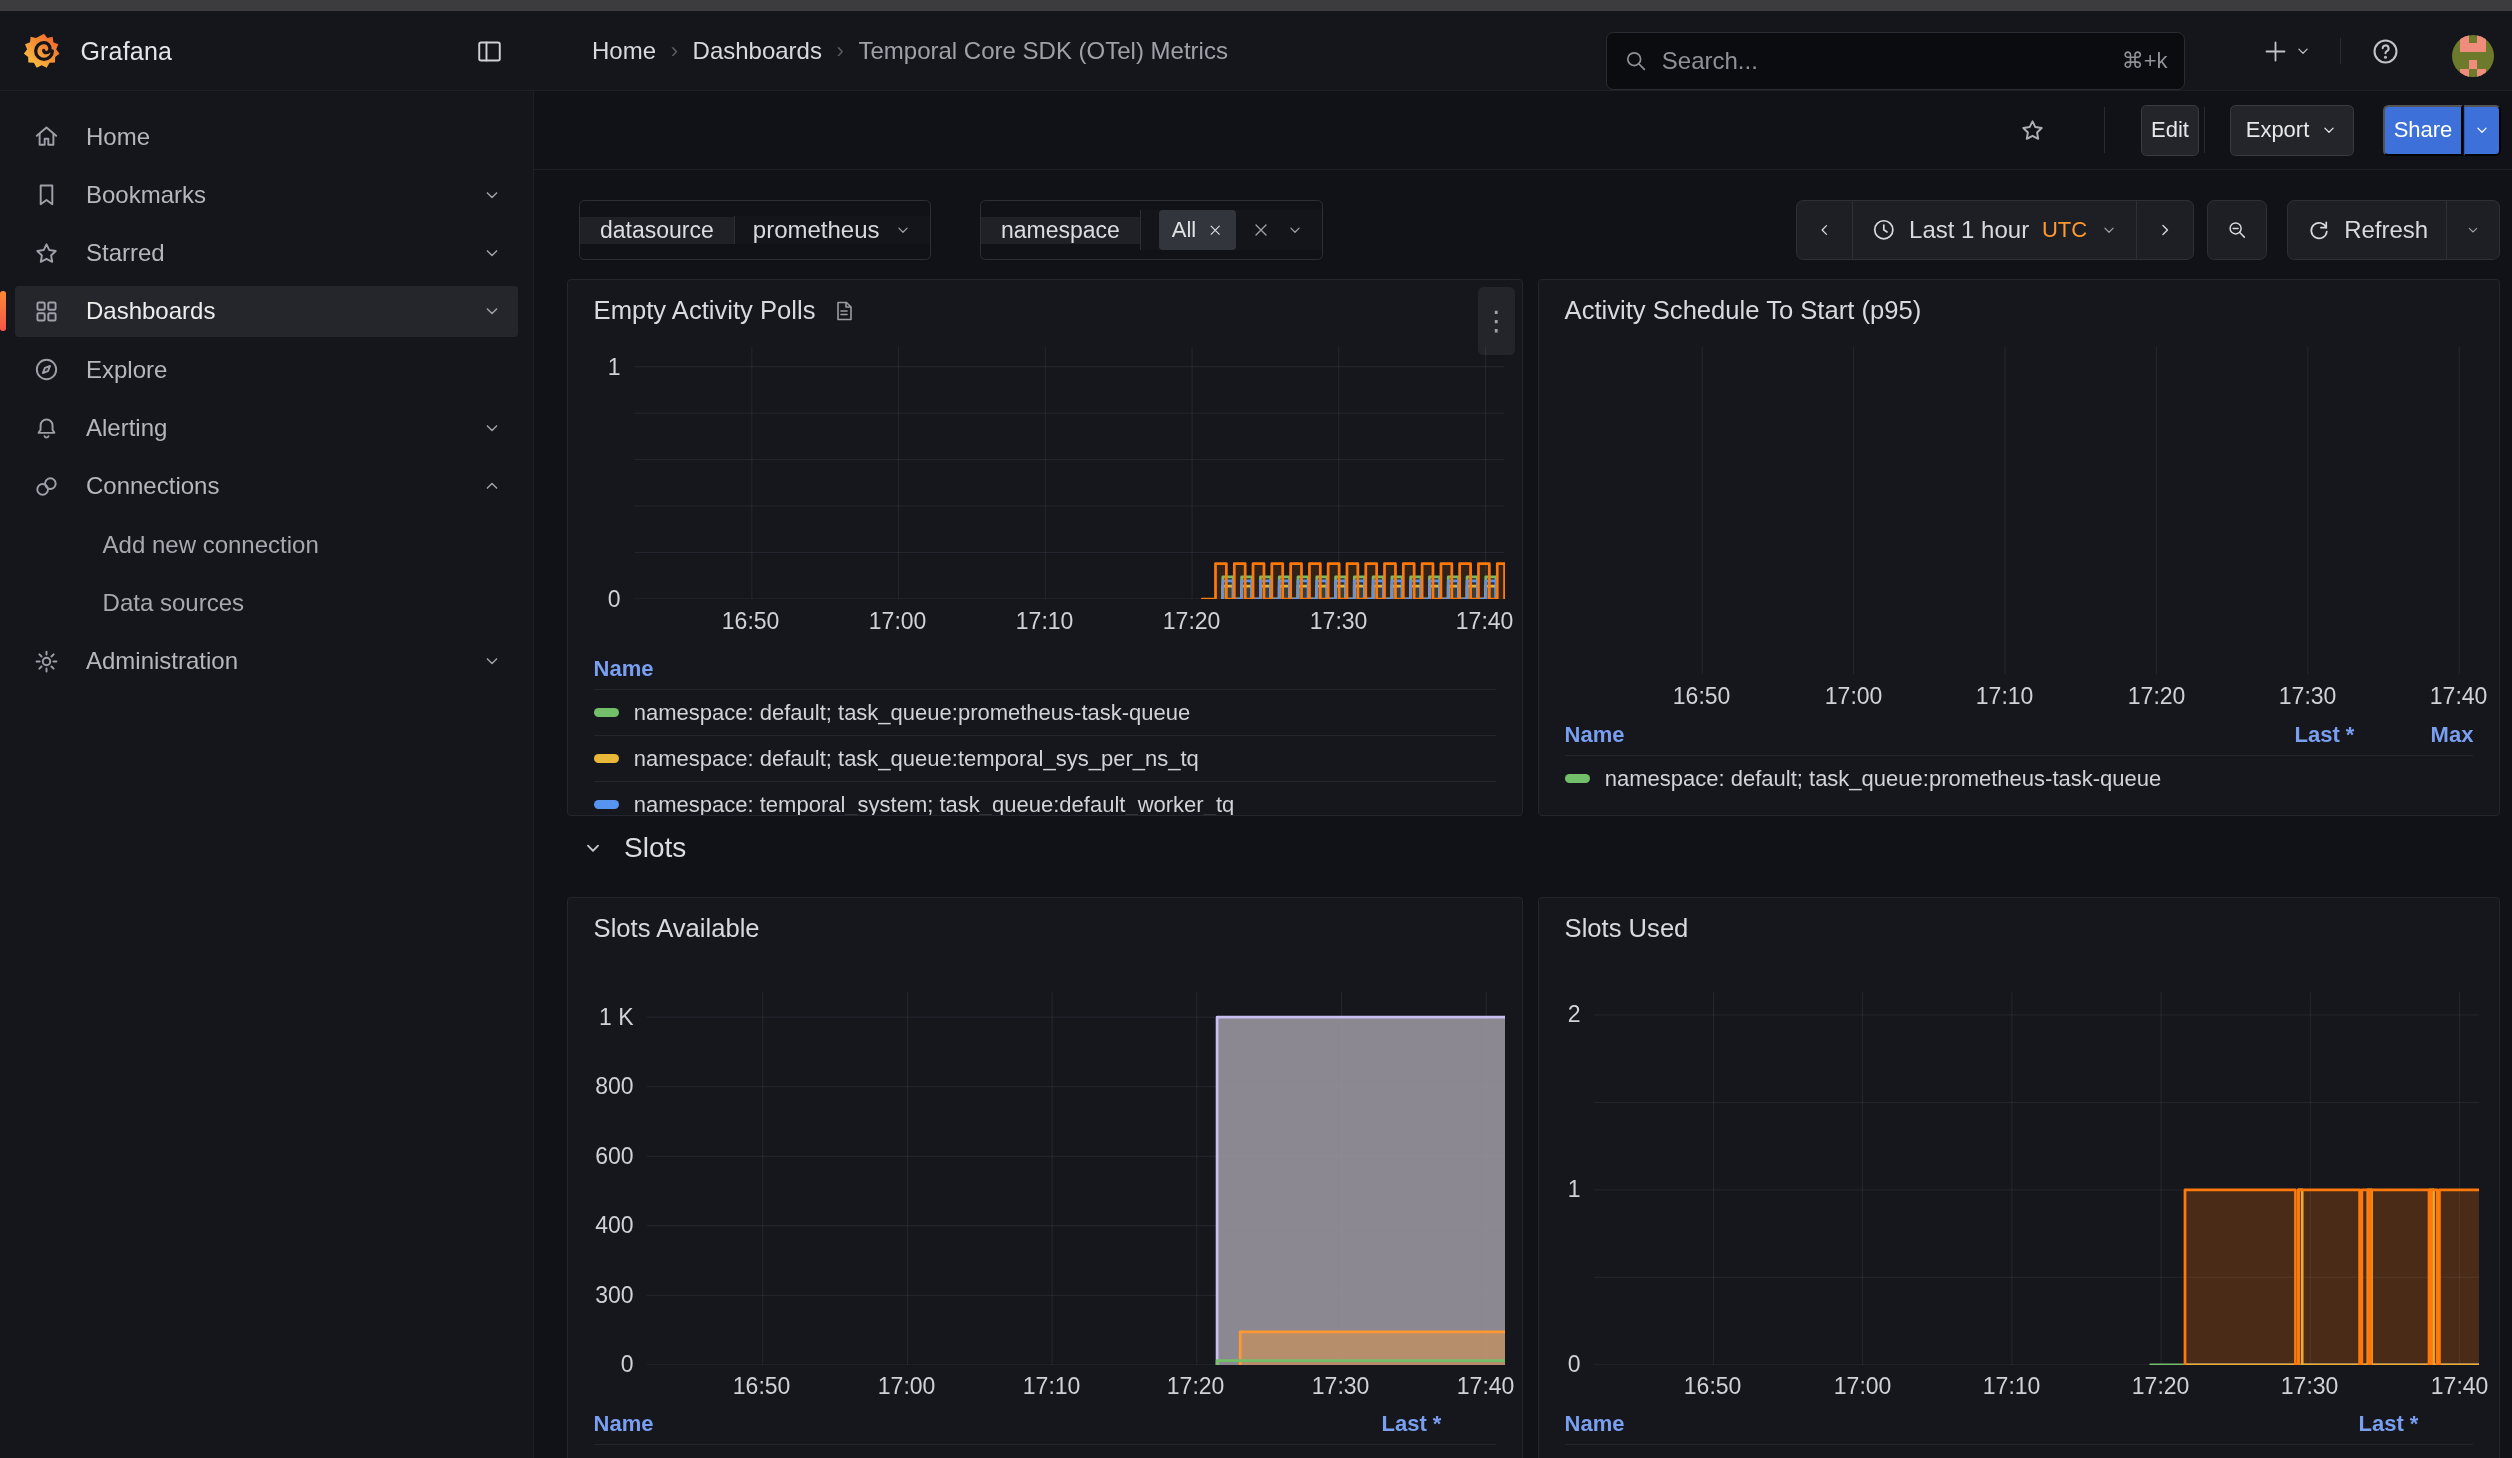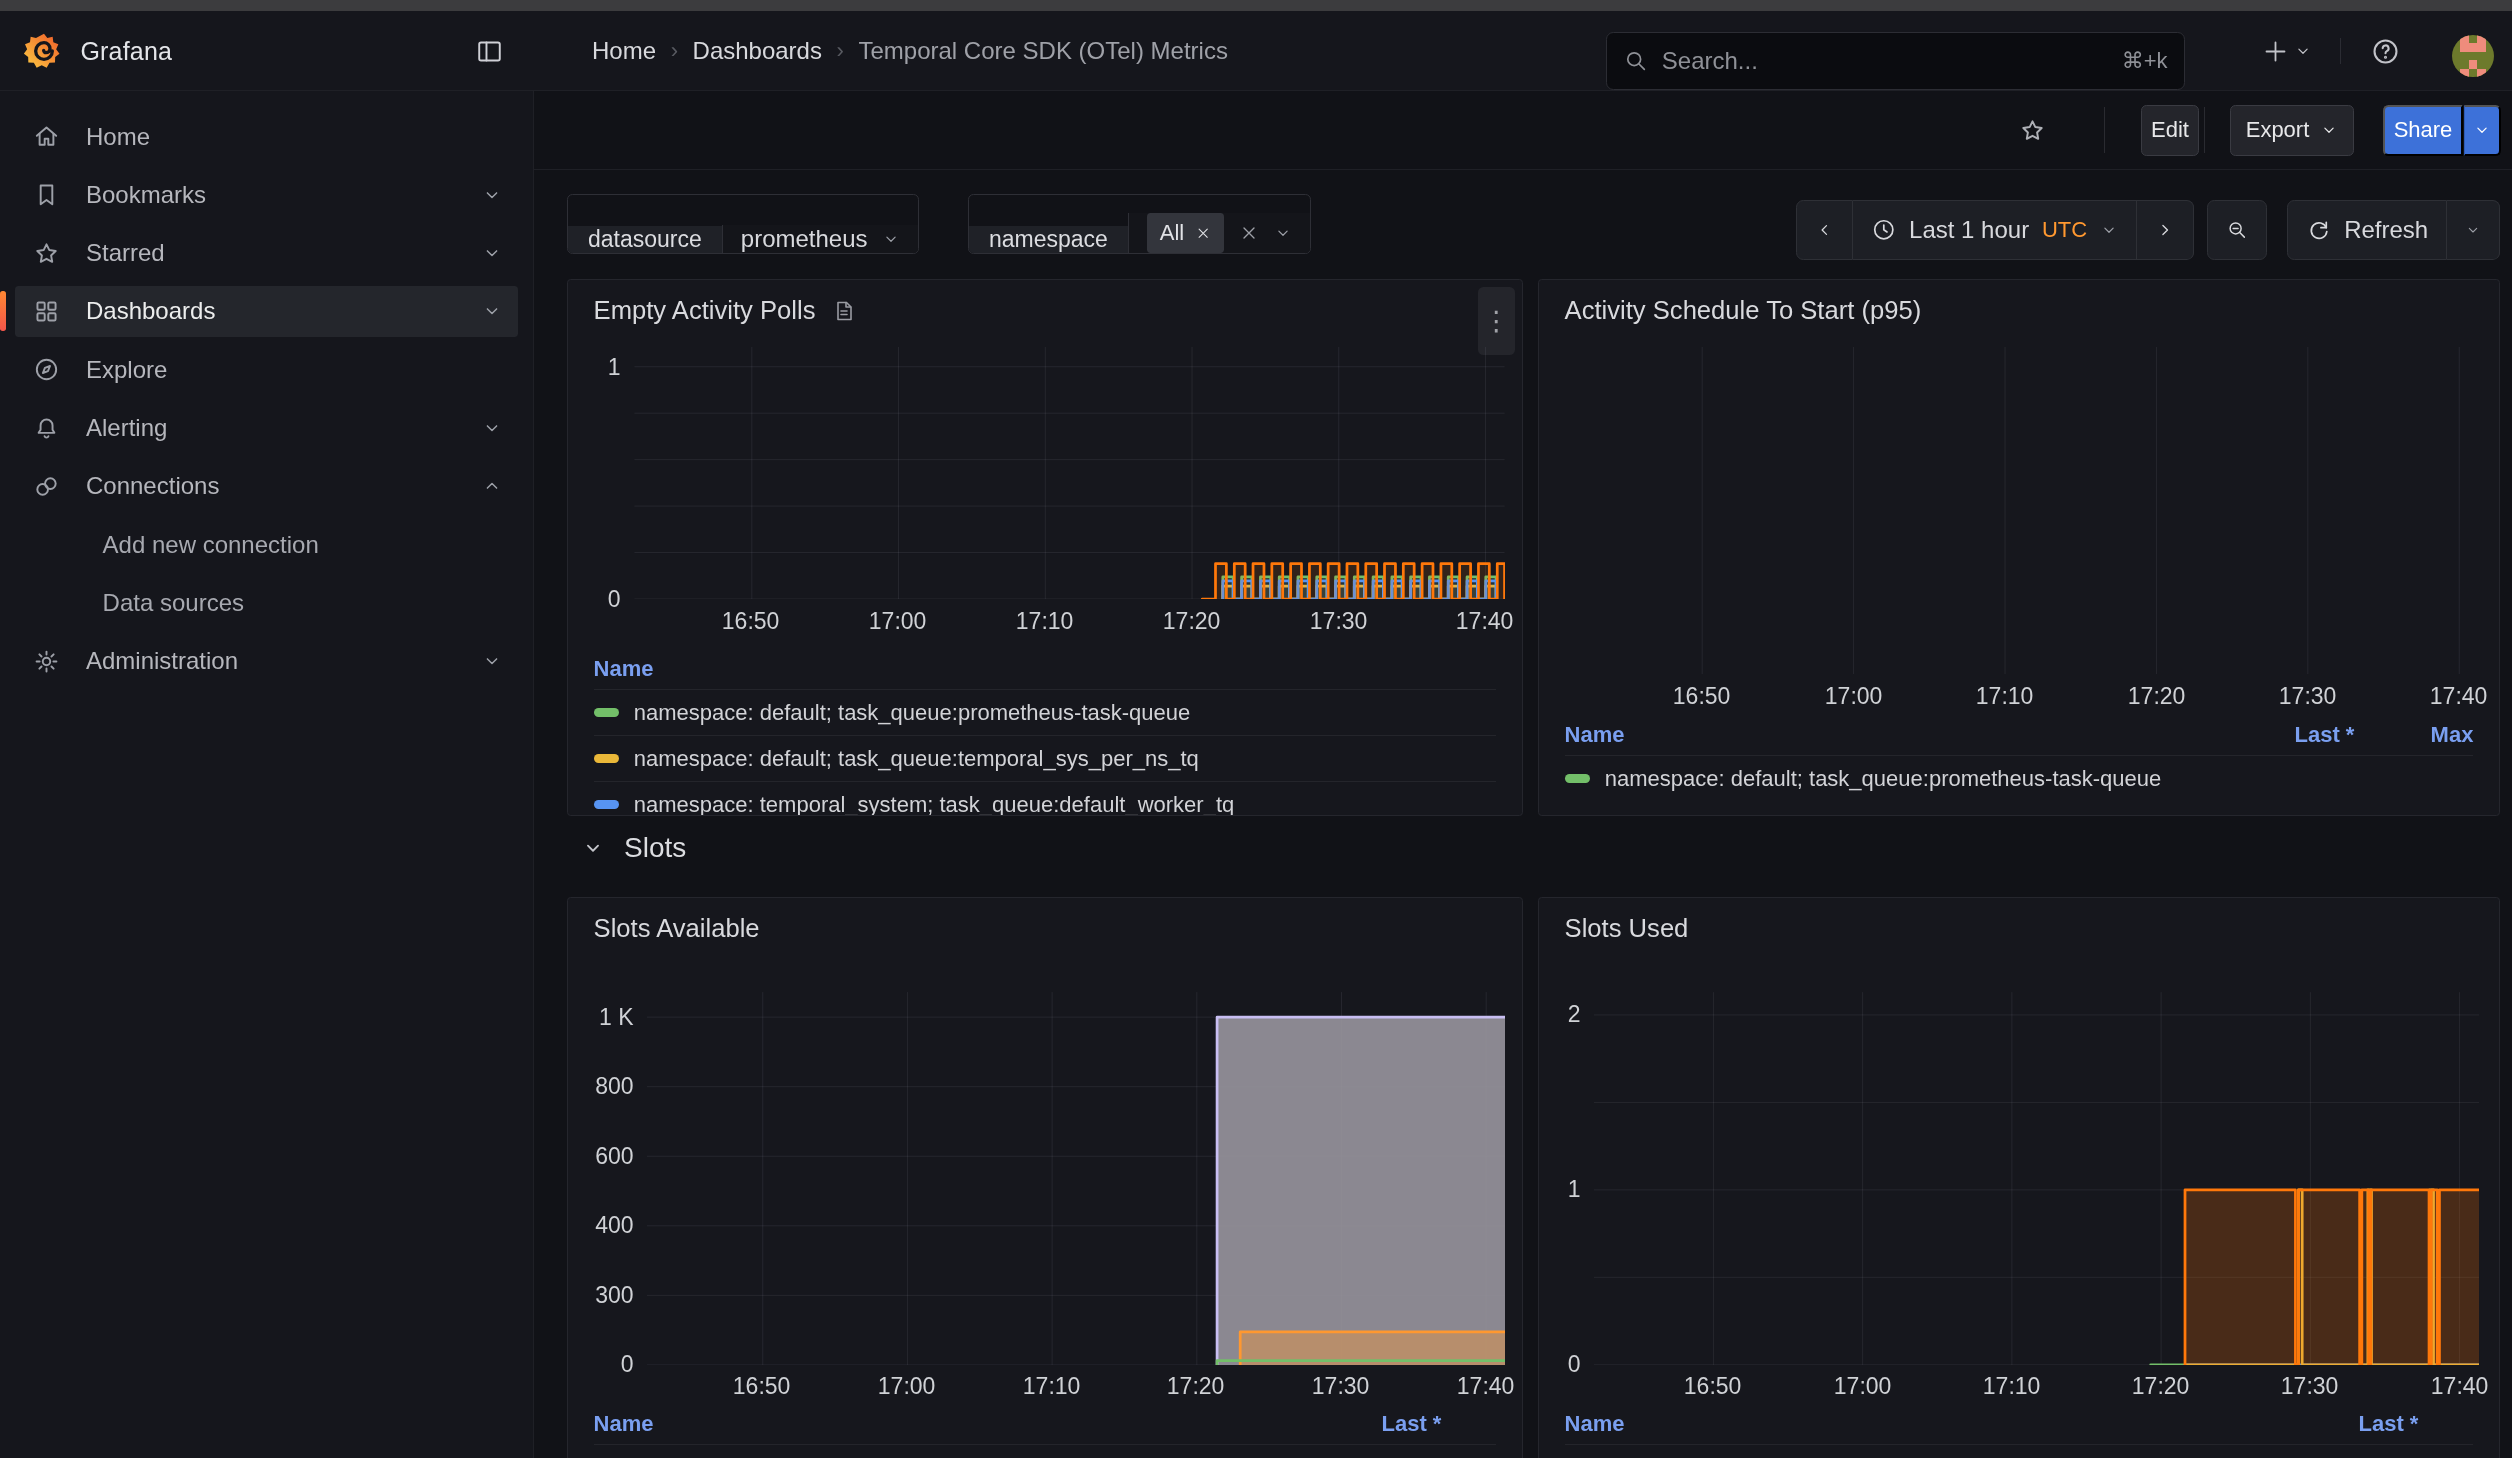--- a/index.html
+++ b/index.html
@@ -50,21 +50,21 @@
   .s-item .s-label { flex:1; font-size:24px; }
   .s-item .s-chev { color:#9da0a8; }
   .s-item.active { background:#24262c; color:#eceded; }
   .s-item.active::before { content:""; position:absolute; left:-14.6px; top:5.5px; bottom:5.5px; width:6.4px; border-radius:2.7px; background:linear-gradient(#ff8833,#f3554a); }
   .s-item.child { padding-left:88px; color:#a7a9b0; }
 
   
   #content { position:absolute; left:534px; top:170px; width:1979px; height:1288px; background:#111217; }
 
   
-  .var-ctrl { position:absolute; top:24px; height:60px; display:flex; align-items:flex-end; border:0.9px solid #2e2f36; border-radius:5.5px; overflow:hidden; }
+  .var-ctrl { position:absolute; top:30px; height:60px; display:flex; align-items:center; border:0.9px solid #2e2f36; border-radius:5.5px; overflow:hidden;margin-left:12px; }
   .var-ctrl .v-label { display:flex; align-items:center; padding:0 20px; background:#1f2127; font-size:23px; font-weight:500; color:#dcdde1; }
   .var-ctrl .v-value { display:flex; align-items:center; gap:14.6px; padding:0 18px; background:#14151a; border-left:0.9px solid #2e2f36; color:#d8d9dd; cursor:pointer; }
   #ds-ctrl { left:33px; }
   #ns-ctrl { left:434px; }
   .chip { display:flex; align-items:center; gap:11px; height:40px; padding:0 12.8px; background:#33353c; border-radius:3.7px; font-size:22px; color:#e2e3e7; }
   .dim-x { color:#9fa1a8; font-size:22px; }
 
   
   #time-controls { position:absolute; right:12.8px; top:30px; height:60px; display:flex; align-items:stretch; }
   .t-btn { display:flex; align-items:center; justify-content:flex-end; background:#1d1f25; border:0.9px solid #2e3036; color:#d8d9dd; cursor:pointer; gap:12.8px; padding:0 18px; font-size:24px; }

